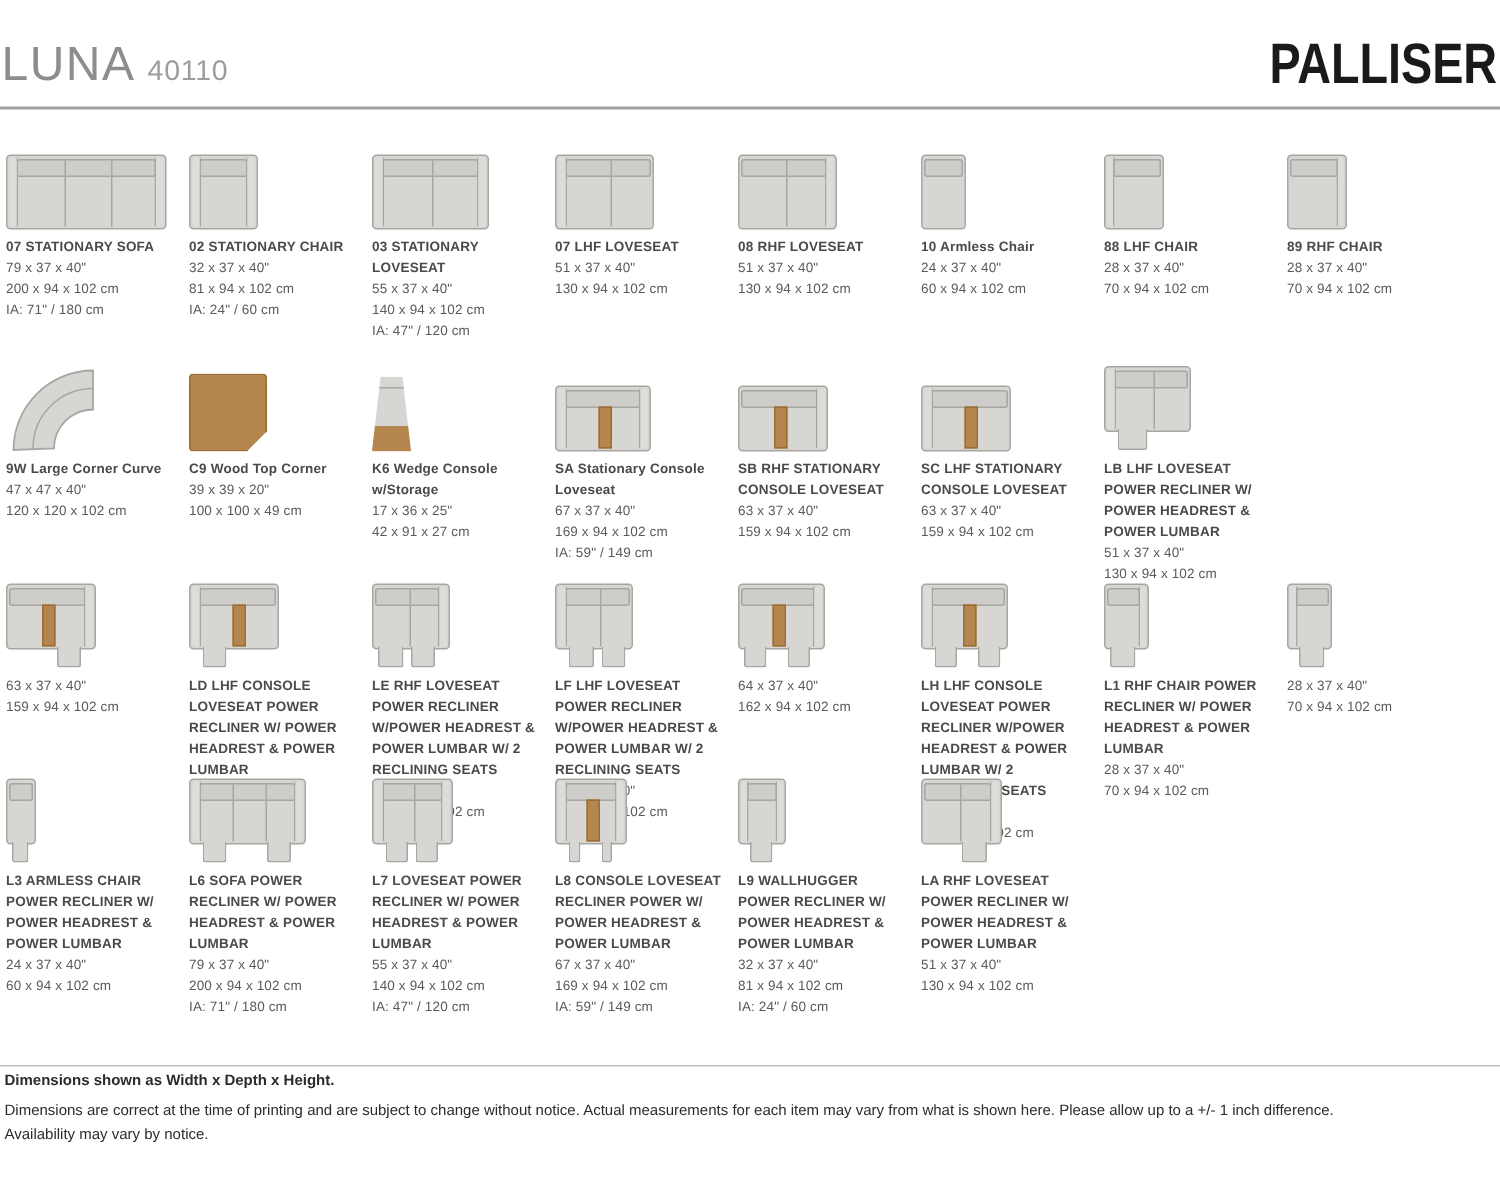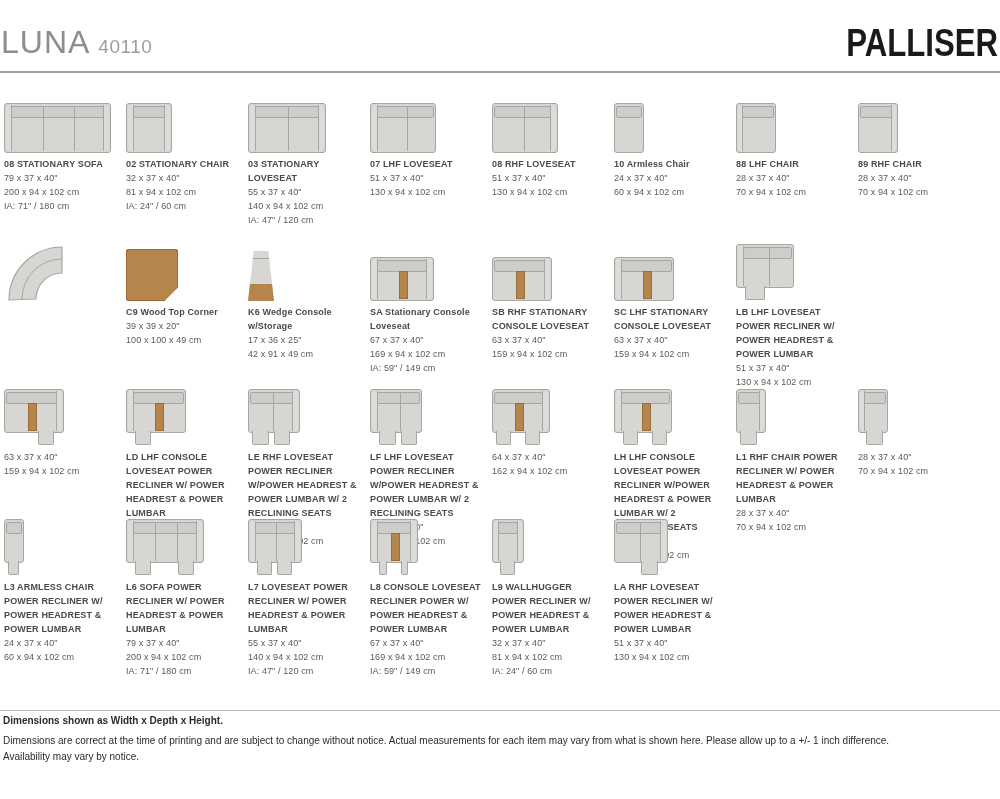--- a/index.html
+++ b/index.html
@@ -53,21 +53,21 @@
               <div class="dpart" style="left:1px;top:1px;bottom:1px;width:6px;background:#dedcd9;border-right:1px solid #a8a6a2;border-radius:2px 0 0 2px;"></div>
               <div class="dpart" style="right:1px;top:1px;bottom:1px;width:6px;background:#dedcd9;border-left:1px solid #a8a6a2;border-radius:0 2px 2px 0;"></div>
               <div class="dpart" style="left:38.0px;top:14px;bottom:1px;width:1px;background:#a8a6a2;"></div>
               <div class="dpart" style="left:38.0px;top:3px;height:10px;width:1px;background:#a8a6a2;"></div>
               <div class="dpart" style="left:69.0px;top:14px;bottom:1px;width:1px;background:#a8a6a2;"></div>
               <div class="dpart" style="left:69.0px;top:3px;height:10px;width:1px;background:#a8a6a2;"></div>
             </div>
           </div>
         </div>
         <div class="info">
-          <div class="title">08 STATIONARY SOFA</div>
+          <div class="title">07 STATIONARY SOFA</div>
           <div class="dim">79 x 37 x 40"</div>
           <div class="dim">200 x 94 x 102 cm</div>
           <div class="dim">IA: 71" / 180 cm</div>
         </div>
       </div>
       <div class="cell">
         <div class="diagram-area">
           <div class="diag" style="width:46px;height:50px;">
             <div class="dbody" style="left:0;top:0;width:46px;height:50px;background:#d8d6d3;border:1px solid #a8a6a2;">
               <div class="dpart" style="left:6px;right:6px;top:2px;height:12px;background:#cfcdc9;border:1px solid #a8a6a2;border-radius:2px;"></div>
@@ -182,20 +182,25 @@
       </div>
     </div>
     <div class="grid-row row-2" style="top:241px;">
       <div class="cell">
         <div class="diagram-area">
           <div class="diag" style="width:60px;height:56px;"><svg width="60" height="56" viewBox="0 0 60 56">
        <path d="M 5 55 A 53 53 0 0 1 58 2 L 58 28 A 26 26 0 0 0 32 54 Z" fill="#d8d6d3" stroke="#a8a6a2" stroke-width="1.2"></path>
        <path d="M 18 54.5 A 40 40 0 0 1 58 14" fill="none" stroke="#a8a6a2" stroke-width="1"></path>
      </svg></div>
         </div>
+        <div class="info">
+          <div class="title">9W Large Corner Curve</div>
+          <div class="dim">47 x 47 x 40"</div>
+          <div class="dim">120 x 120 x 102 cm</div>
+        </div>
       </div>
       <div class="cell">
         <div class="diagram-area">
           <div class="diag" style="width:52px;height:52px;background:#b5854e;border-radius:3px 3px 0 3px;clip-path:polygon(0 0,100% 0,100% 74%,74% 100%,0 100%);box-shadow:inset 0 0 0 1px #9b6c35;"></div>
         </div>
         <div class="info">
           <div class="title">C9 Wood Top Corner</div>
           <div class="dim">39 x 39 x 20"</div>
           <div class="dim">100 x 100 x 49 cm</div>
         </div>
@@ -203,21 +208,21 @@
       <div class="cell">
         <div class="diagram-area">
           <div class="diag" style="width:26px;height:50px;background:#d8d6d3;clip-path:polygon(22% 0,78% 0,100% 100%,0 100%);">
             <div class="dpart" style="left:4px;right:4px;top:7px;height:1px;background:#a8a6a2;"></div>
             <div class="dpart" style="left:0;right:0;bottom:0;height:17px;background:#b5854e;"></div>
           </div>
         </div>
         <div class="info">
           <div class="title">K6 Wedge Console w/Storage</div>
           <div class="dim">17 x 36 x 25"</div>
-          <div class="dim">42 x 91 x 49 cm</div>
+          <div class="dim">42 x 91 x 27 cm</div>
         </div>
       </div>
       <div class="cell">
         <div class="diagram-area">
           <div class="diag" style="width:64px;height:44px;">
             <div class="dbody" style="left:0;top:0;width:64px;height:44px;background:#d8d6d3;border:1px solid #a8a6a2;">
               <div class="dpart" style="left:6px;right:6px;top:2px;height:12px;background:#cfcdc9;border:1px solid #a8a6a2;border-radius:2px;"></div>
               <div class="dpart" style="left:1px;top:1px;bottom:1px;width:6px;background:#dedcd9;border-right:1px solid #a8a6a2;border-radius:2px 0 0 2px;"></div>
               <div class="dpart" style="right:1px;top:1px;bottom:1px;width:6px;background:#dedcd9;border-left:1px solid #a8a6a2;border-radius:0 2px 2px 0;"></div>
               <div class="dpart" style="left:27.5px;top:13px;bottom:1px;width:9px;background:#b5854e;border:1px solid #9b6c35;"></div>

